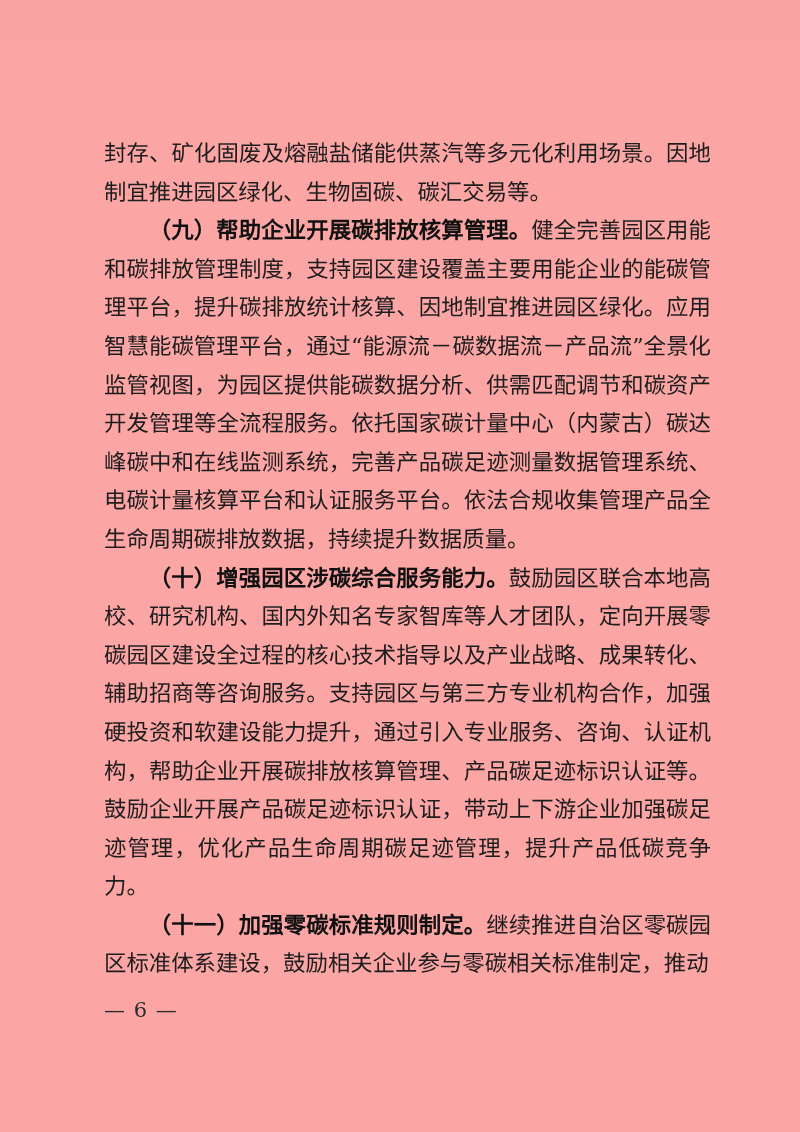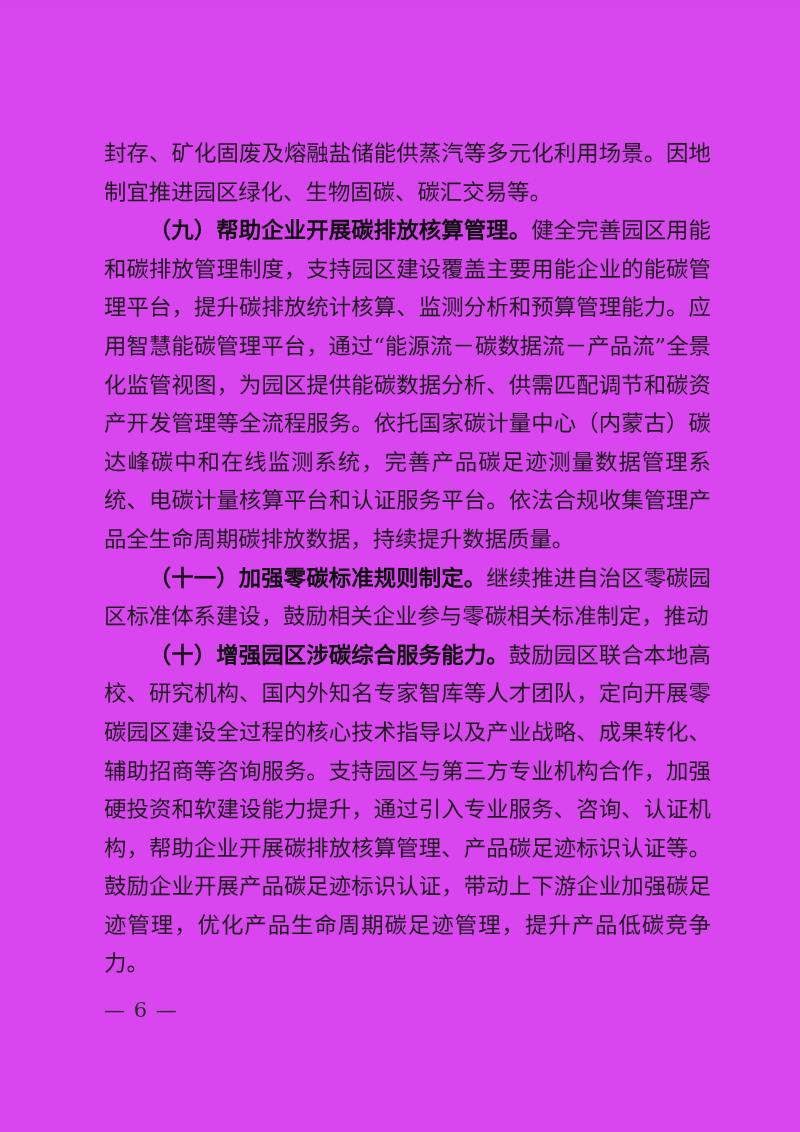--- a/index.html
+++ b/index.html
@@ -4,21 +4,21 @@
 <style>
   html, body {
     margin: 0;
     padding: 0;
     background: #ffffff;
   }
   .page {
     position: relative;
     width: 800px;
     height: 1132px;
-    background: #d946ef;
+    background: #fca5a5;
     overflow: hidden;
     font-family: "DejaVu Serif", "Liberation Serif", serif;
   }
   
   .scan-noise {
     position: absolute;
     left: 0; top: 0;
     width: 100%; height: 130px;
     background:
       linear-gradient(180deg, rgba(0,0,0,0.025), rgba(0,0,0,0) 60%);
@@ -59,18 +59,18 @@
     white-space: pre;
   }
 </style>
 </head>
 <body>
 
 <div class="page">
   <div class="scan-noise"></div>
   <div class="doc-body">
       <p class="para"><span class="seg">封存、矿化固废及熔融盐储能供蒸汽等多元化利用场景。因地制宜推进园区绿化、生物固碳、碳汇交易等。</span></p>
-      <p class="para indent"><span class="seg bold">（九）帮助企业开展碳排放核算管理。</span><span class="seg">健全完善园区用能和碳排放管理制度，支持园区建设覆盖主要用能企业的能碳管理平台，提升碳排放统计核算、监测分析和预算管理能力。应用智慧能碳管理平台，通过“能源流－碳数据流－产品流”全景化监管视图，为园区提供能碳数据分析、供需匹配调节和碳资产开发管理等全流程服务。依托国家碳计量中心（内蒙古）碳达峰碳中和在线监测系统，完善产品碳足迹测量数据管理系统、电碳计量核算平台和认证服务平台。依法合规收集管理产品全生命周期碳排放数据，持续提升数据质量。</span></p>
+      <p class="para indent"><span class="seg bold">（九）帮助企业开展碳排放核算管理。</span><span class="seg">健全完善园区用能和碳排放管理制度，支持园区建设覆盖主要用能企业的能碳管理平台，提升碳排放统计核算、因地制宜推进园区绿化。应用智慧能碳管理平台，通过“能源流－碳数据流－产品流”全景化监管视图，为园区提供能碳数据分析、供需匹配调节和碳资产开发管理等全流程服务。依托国家碳计量中心（内蒙古）碳达峰碳中和在线监测系统，完善产品碳足迹测量数据管理系统、电碳计量核算平台和认证服务平台。依法合规收集管理产品全生命周期碳排放数据，持续提升数据质量。</span></p>
+      <p class="para indent"><span class="seg bold">（十）增强园区涉碳综合服务能力。</span><span class="seg">鼓励园区联合本地高校、研究机构、国内外知名专家智库等人才团队，定向开展零碳园区建设全过程的核心技术指导以及产业战略、成果转化、辅助招商等咨询服务。支持园区与第三方专业机构合作，加强硬投资和软建设能力提升，通过引入专业服务、咨询、认证机构，帮助企业开展碳排放核算管理、产品碳足迹标识认证等。鼓励企业开展产品碳足迹标识认证，带动上下游企业加强碳足迹管理，优化产品生命周期碳足迹管理，提升产品低碳竞争力。</span></p>
       <p class="para indent"><span class="seg bold">（十一）加强零碳标准规则制定。</span><span class="seg">继续推进自治区零碳园区标准体系建设，鼓励相关企业参与零碳相关标准制定，推动</span></p>
-      <p class="para indent"><span class="seg bold">（十）增强园区涉碳综合服务能力。</span><span class="seg">鼓励园区联合本地高校、研究机构、国内外知名专家智库等人才团队，定向开展零碳园区建设全过程的核心技术指导以及产业战略、成果转化、辅助招商等咨询服务。支持园区与第三方专业机构合作，加强硬投资和软建设能力提升，通过引入专业服务、咨询、认证机构，帮助企业开展碳排放核算管理、产品碳足迹标识认证等。鼓励企业开展产品碳足迹标识认证，带动上下游企业加强碳足迹管理，优化产品生命周期碳足迹管理，提升产品低碳竞争力。</span></p>
     </div>
   <div class="page-number">— 6 —</div>
 </div>
 
 </body></html>

